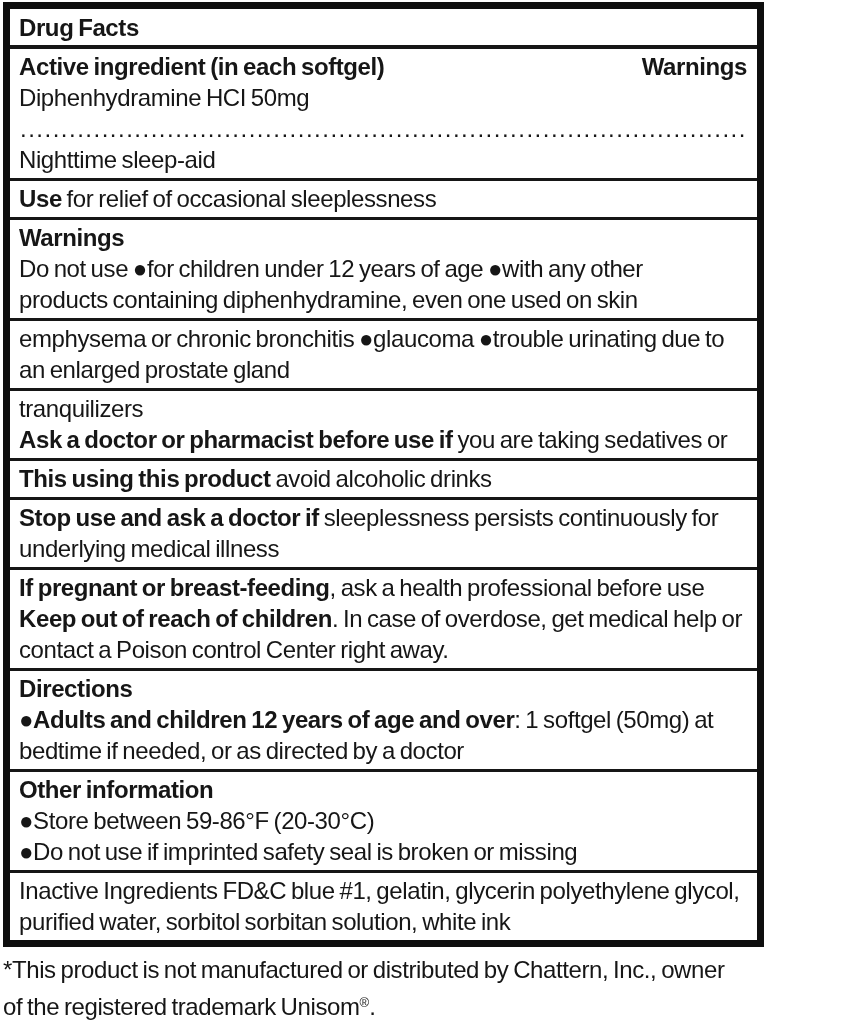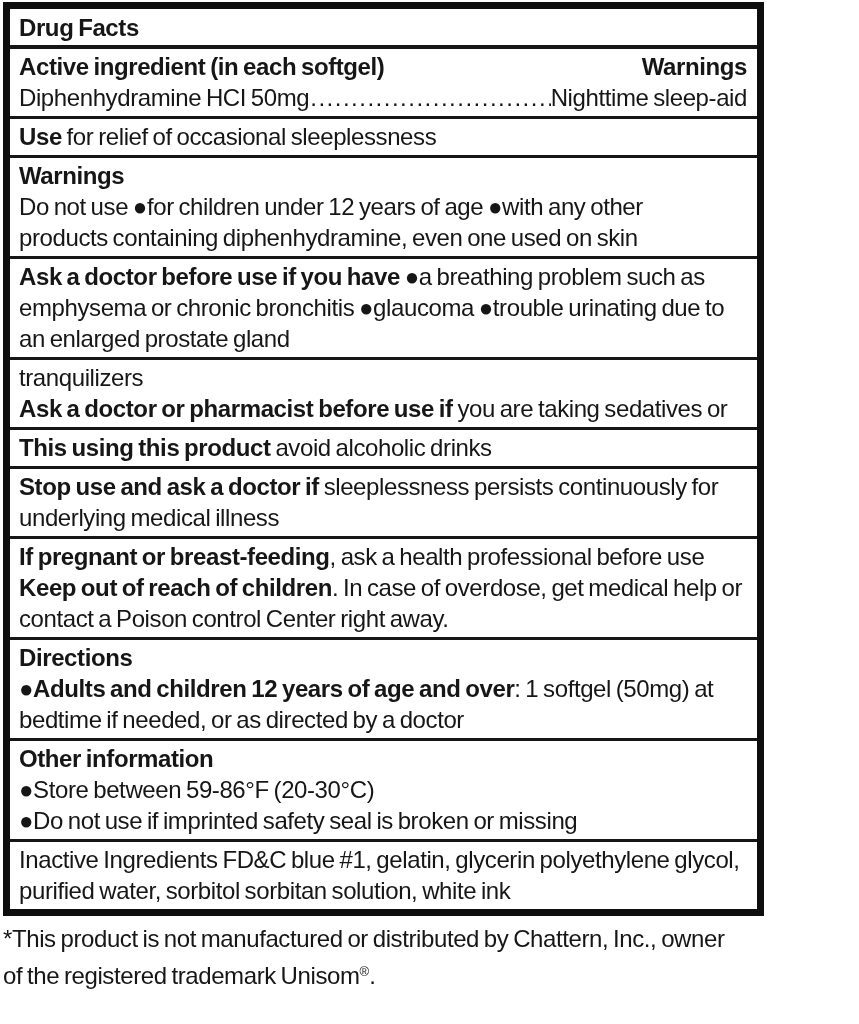--- a/index.html
+++ b/index.html
@@ -19,21 +19,21 @@
     border-bottom:3px solid #161616;
     font-size:24px;line-height:31px;
     letter-spacing:-0.4px;word-spacing:-1.5px;
     white-space:nowrap;overflow:hidden;
   }
   .section.title-row{padding-top:3px;padding-bottom:2px;border-bottom-width:4px;}
   #sections .section:last-child{border-bottom:none;}
   .b{font-weight:bold;}
   .row{white-space:nowrap;overflow:hidden;}
   .row.split{display:flex;justify-content:space-between;}
-  .row.leader-row{display:flex;}
+  .row.leader-row{display:flex;flex-direction:column;}
   .leader{
     flex:1 1 auto;overflow:hidden;white-space:nowrap;
     letter-spacing:1.5px;padding:0 1px;
   }
   .right-col{flex:0 0 auto;}
   .left-col{flex:0 0 auto;}
   .sup{font-size:13px;vertical-align:8px;letter-spacing:0;}
   .footnote{
     margin:6px 4px 0 3px;
     font-size:24px;line-height:33px;
@@ -63,21 +63,20 @@
         </div>
         <div class="section">
           <div class="row"><span class="b">Use</span><span> for relief of occasional sleeplessness</span></div>
         </div>
         <div class="section">
           <div class="row"><span class="b">Warnings</span></div>
           <div class="row"><span>Do not use ●for children under 12 years of age ●with any other</span></div>
           <div class="row"><span>products containing diphenhydramine, even one used on skin</span></div>
         </div>
         <div class="section">
-          <div class="row"><span class="b">Ask a doctor before use if you have</span><span> ●a breathing problem such as</span></div>
           <div class="row"><span>emphysema or chronic bronchitis ●glaucoma ●trouble urinating due to</span></div>
           <div class="row"><span>an enlarged prostate gland</span></div>
         </div>
         <div class="section">
           <div class="row"><span>tranquilizers</span></div>
           <div class="row"><span class="b">Ask a doctor or pharmacist before use if</span><span> you are taking sedatives or</span></div>
         </div>
         <div class="section">
           <div class="row"><span class="b">This using this product</span><span> avoid alcoholic drinks</span></div>
         </div>

